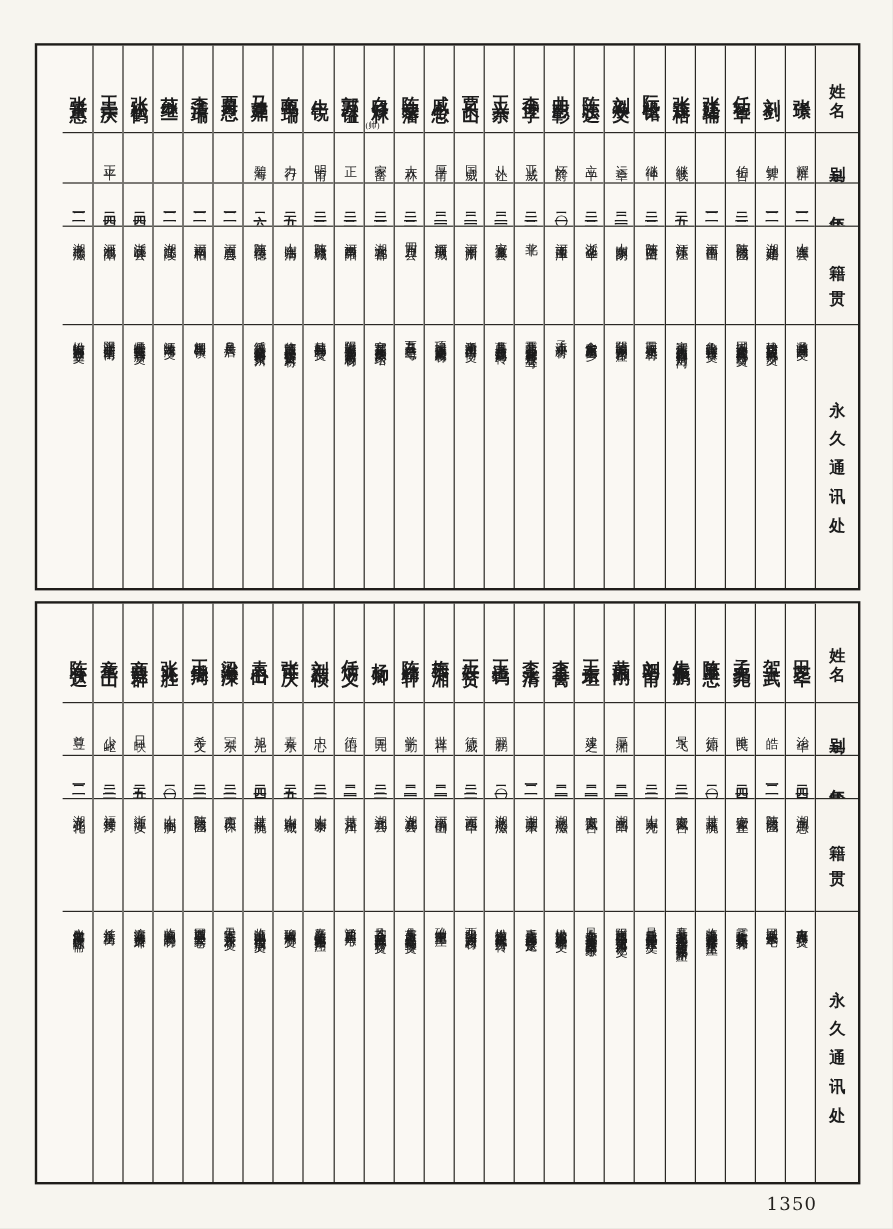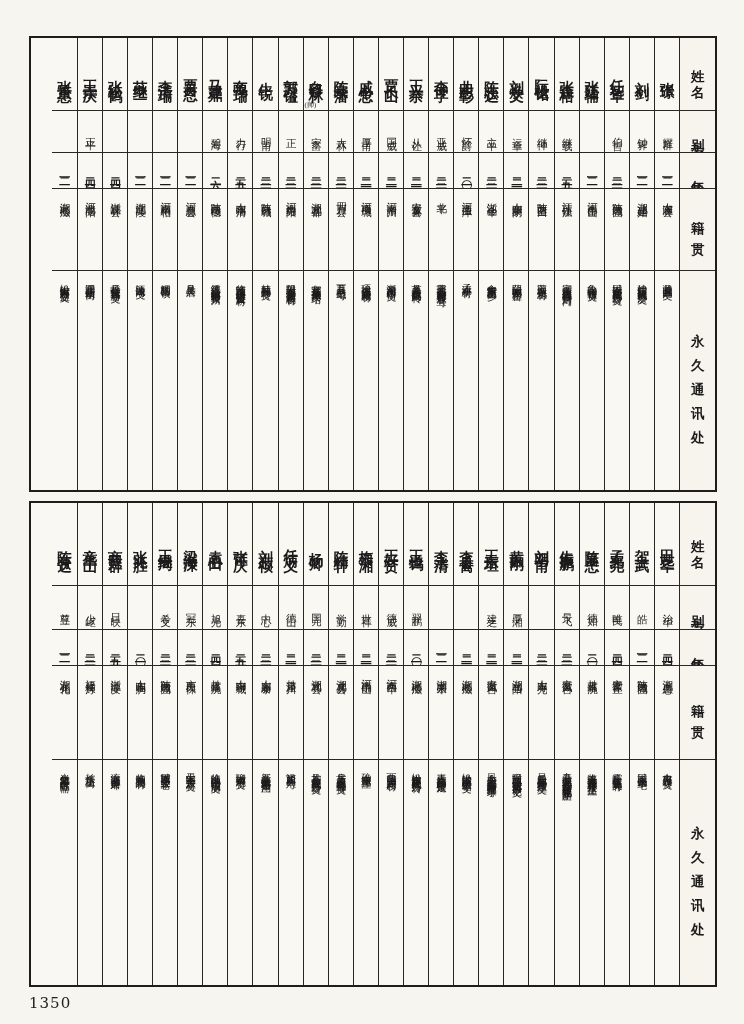--- a/index.html
+++ b/index.html
@@ -69,20 +69,21 @@
   }
   
   .header-col .cell{align-items:center;}
   .header-col .vtext{font-size:13.5px;font-weight:700;}
   .hc-name .vtext{letter-spacing:16px;}
   .hc-alias .vtext{letter-spacing:5px;}
   .hc-age .vtext{letter-spacing:2px;}
   .hc-native .vtext{letter-spacing:22px;}
   .hc-addr .vtext{letter-spacing:24px;}
   .page-number-row{
+    text-align:right;
     padding:7px 36px 0 0;
     font-family:"DejaVu Serif","Liberation Serif",serif;
     font-size:15px;letter-spacing:1px;color:#23211e;
   }
 </style>
 </head>
 <body>
 
 <div class="sheet">
 

